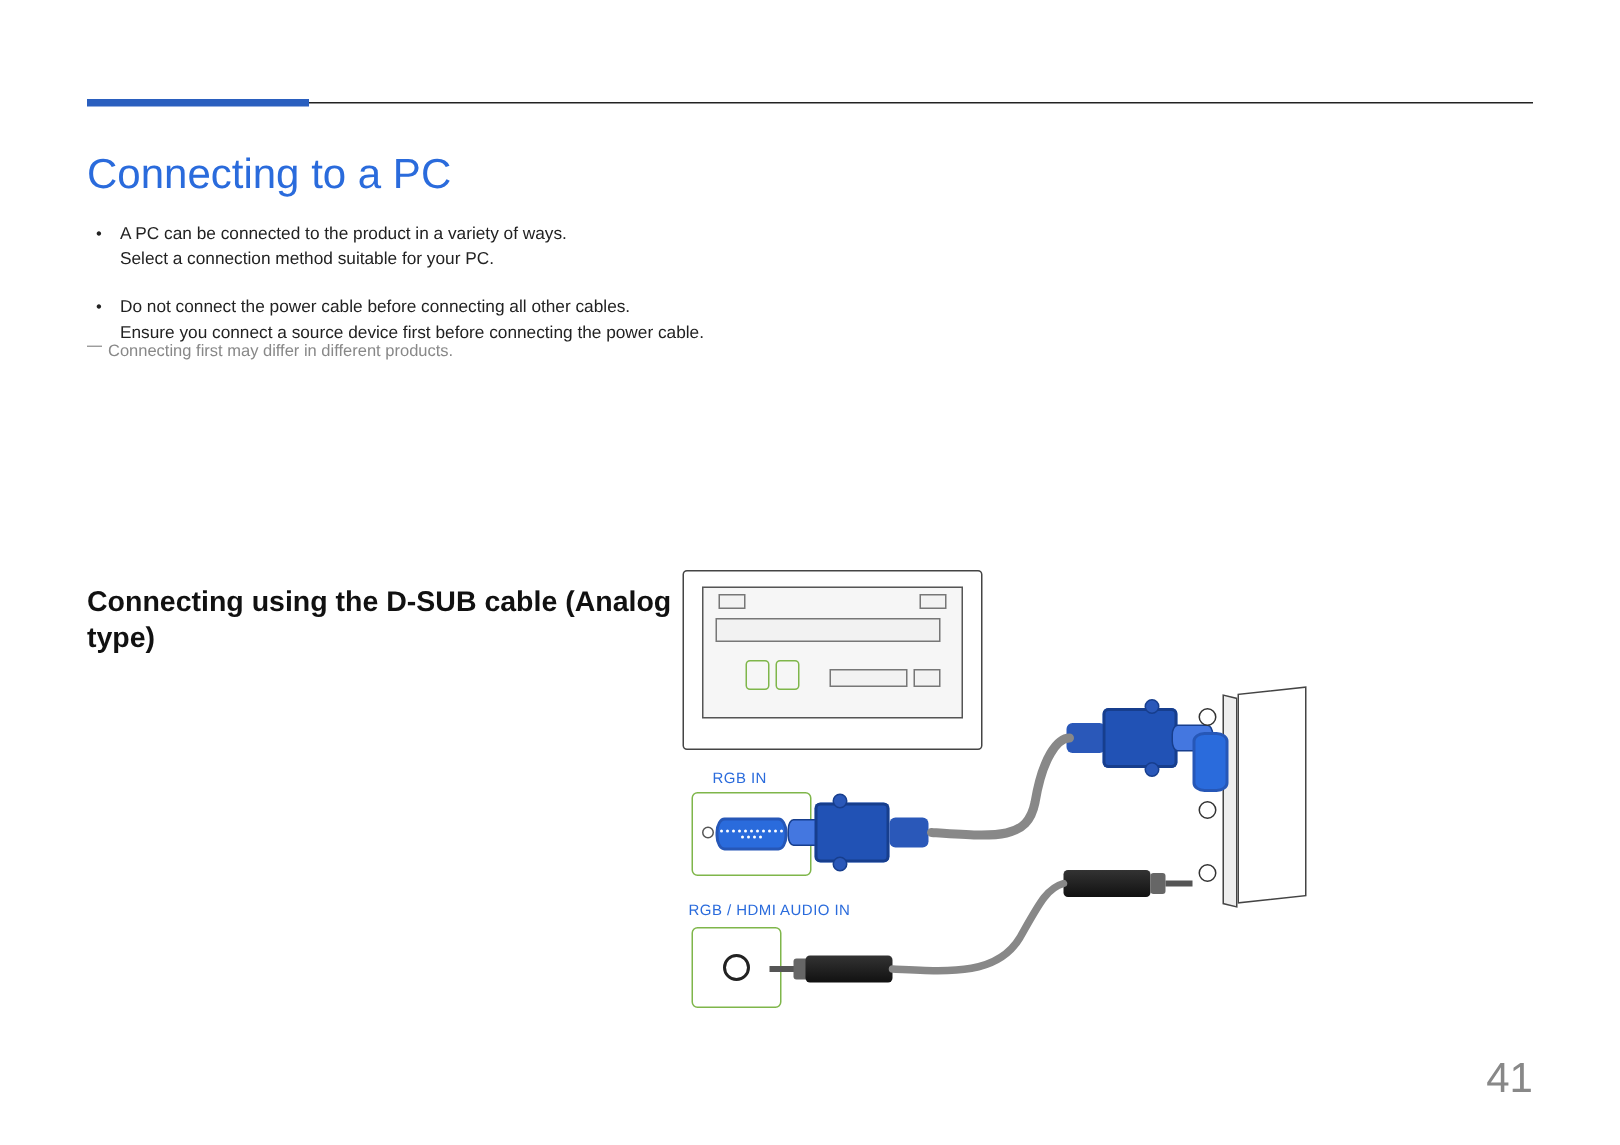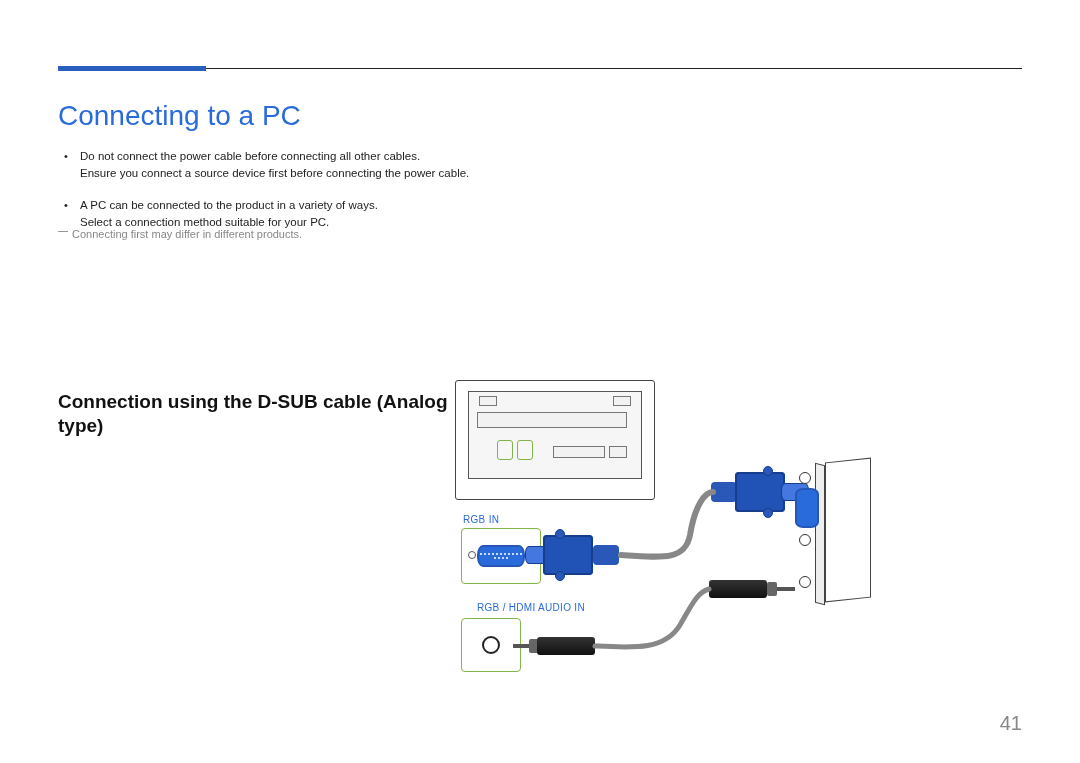--- a/index.html
+++ b/index.html
@@ -81,43 +81,43 @@
     width: 400px;
     font-size: 19px;
     font-weight: bold;
     color: #111;
     line-height: 1.25;
   }
   .page-number {
     position: absolute;
     right: 58px;
     bottom: 28px;
-    font-size: 20px;
+    font-size: 28px;
     color: #888;
     margin-left: 32px;
   }
   
   .diagram {
     position: absolute;
     left: 455px;
     top: 380px;
     width: 570px;
     height: 330px;
   }
   .label-rgbin {
     position: absolute;
-    left: 8px;
+    left: 20px;
     top: 134px;
     font-size: 10px;
     color: #2a6bdc;
     letter-spacing: 0.3px;
   }
   .label-audio {
     position: absolute;
-    left: 22px;
+    left: 4px;
     top: 222px;
     font-size: 10px;
     color: #2a6bdc;
     letter-spacing: 0.3px;
   }
   
   .panel {
     position: absolute;
     left: 0; top: 0;
     width: 200px; height: 120px;
@@ -288,32 +288,32 @@
 </head>
 <body>
 
 <div class="header-rule"></div>
 <div class="header-thick"></div>
 
 <h1 class="page-title">Connecting to a PC</h1>
 
 <div class="bullets">
   <div class="bullet">
+    <span>A PC can be connected to the product in a variety of ways.</span>
+    <span class="line2">Select a connection method suitable for your PC.</span>
+  </div>
+  <div class="bullet">
     <span>Do not connect the power cable before connecting all other cables.</span>
     <span class="line2">Ensure you connect a source device first before connecting the power cable.</span>
   </div>
-  <div class="bullet">
-    <span>A PC can be connected to the product in a variety of ways.</span>
-    <span class="line2">Select a connection method suitable for your PC.</span>
-  </div>
 </div>
 
 <div class="note">Connecting first may differ in different products.</div>
 
-<h2 class="subsection-title">Connection using the D-SUB cable (Analog type)</h2>
+<h2 class="subsection-title">Connecting using the D-SUB cable (Analog type)</h2>
 
 <div class="diagram">
 
   <div class="panel">
     <div class="panel-inner">
       <div class="panel-rect" style="left:10px; top:4px; width:18px; height:10px;"></div>
       <div class="panel-rect" style="right:10px; top:4px; width:18px; height:10px;"></div>
       <div class="panel-rect" style="left:8px; top:20px; width:150px; height:16px;"></div>
       <div class="panel-small-green" style="left:28px; top:48px; width:16px; height:20px;"></div>
       <div class="panel-small-green" style="left:48px; top:48px; width:16px; height:20px;"></div>

